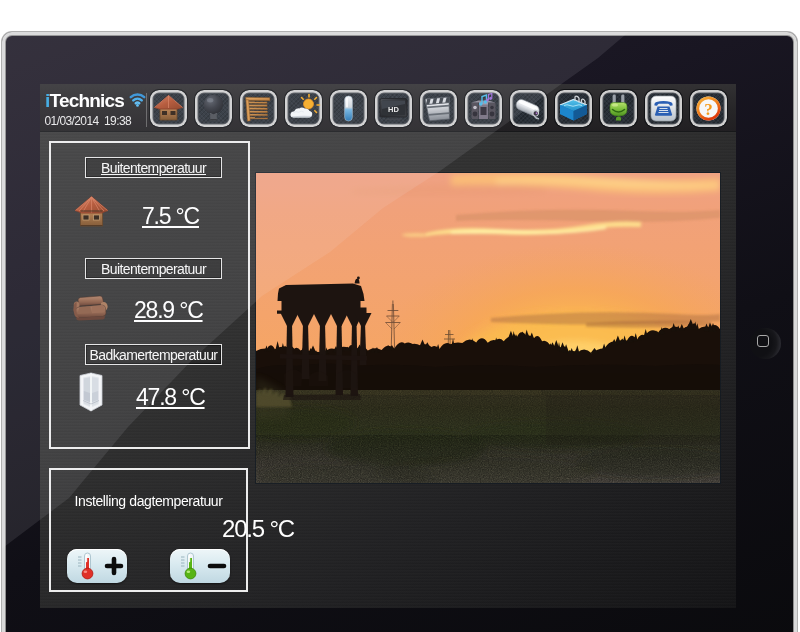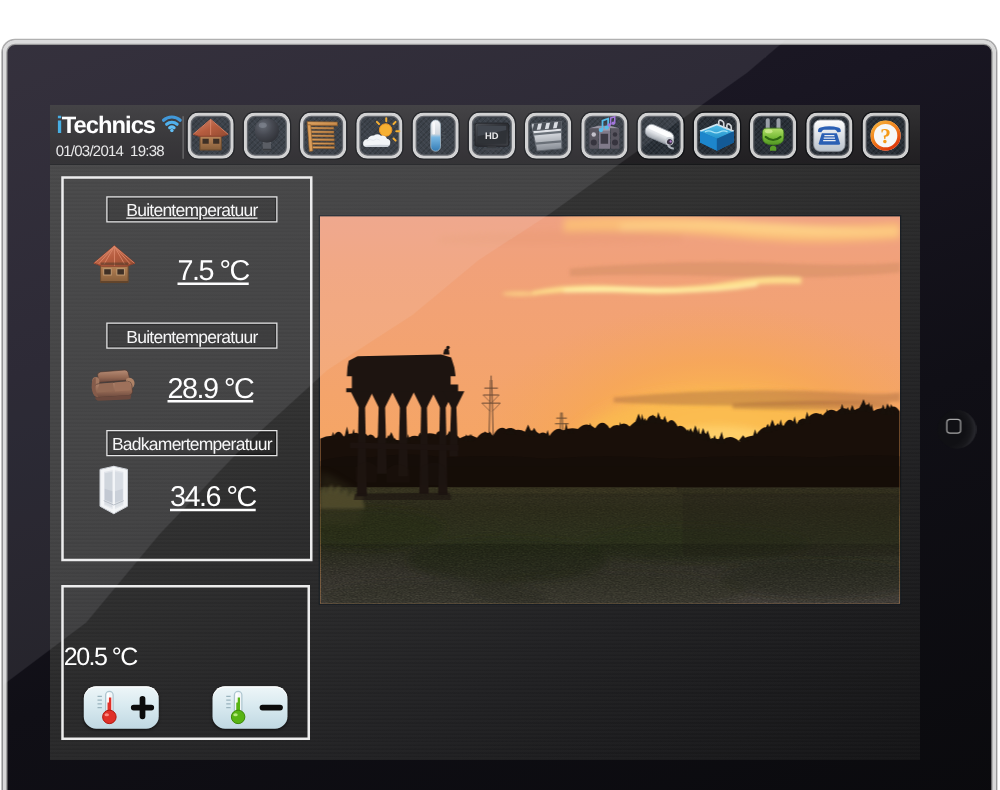--- a/index.html
+++ b/index.html
@@ -26,21 +26,21 @@
     box-shadow:inset 0 0 0 2.5px #cfcfcf, inset 0 0 0 3.5px #55585e, 0 0 0 1px #121316;}
   .ic svg{position:absolute;left:0;top:0;}
   .panel{position:absolute;border:2px solid #ececec;}
   #p1{left:9px;top:57px;width:197px;height:304px;}
   #p2{left:9px;top:384px;width:195px;height:120px;}
   .lbox{position:absolute;left:34px;width:135px;height:19.5px;border:1.5px solid #e4e4e4;
     box-shadow:inset 0 0 0 1px rgba(0,0,0,.45);background:rgba(0,0,0,.14);
     color:#f7f7f7;font-size:14px;letter-spacing:-0.6px;text-align:center;line-height:20px;}
   .tval{position:absolute;color:#fff;font-size:23px;letter-spacing:-1.2px;white-space:nowrap;text-decoration:underline;}
   #inst{position:absolute;left:0;width:100%;text-align:center;top:23px;color:#fff;font-size:14px;letter-spacing:-0.4px;}
-  #dayt{position:absolute;left:0;width:100%;text-align:left;top:45px;color:#fff;font-size:20px;letter-spacing:-1.2px;}
+  #dayt{position:absolute;left:0;width:100%;text-align:right;top:45px;color:#fff;font-size:24px;letter-spacing:-1.2px;padding-left:48px;}
   .tbtn{position:absolute;top:79px;width:60px;height:34px;border-radius:10px;
     background:linear-gradient(180deg,#eef6f8 0%,#d9eaf0 45%,#c0d8e2 100%);
     box-shadow:0 1px 2px rgba(0,0,0,.5), inset 0 1px 0 #fff;}
   #photo{position:absolute;left:216px;top:89px;width:464px;height:310px;box-shadow:0 0 0 1px rgba(16,24,34,0.65);}
   #glare{position:absolute;left:0;top:0;width:795px;height:621px;
     background:rgba(240,240,250,0.095);
     clip-path:polygon(-12px -14px, 643px -14px, 596px 26px, 558px 53px, 438px 139px, 381px 176px, 328px 220px, 260px 264px, 192px 326px, 126px 395px, 67px 466px, -2px 518px, -12px 518px);
     pointer-events:none;}
   #homebtn{position:absolute;left:748px;top:296px;width:31px;height:31px;border-radius:50%;
     background:radial-gradient(circle at 25% 48%, #101014 48%, #17171b 66%, #3c3c44 96%, #2c2c32 100%);}
@@ -287,21 +287,21 @@
 <circle cx="18.5" cy="18.5" r="10.7" fill="none" stroke="url(#qring)" stroke-width="2.7"></circle>
 <text x="18.5" y="24.5" font-family="Liberation Serif, serif" font-size="17" font-weight="bold" fill="#f59a18" text-anchor="middle">?</text>
 </svg>
         </div>
       <div class="panel" id="p1">
         <div class="lbox" style="top:13.5px;text-decoration:underline;">Buitentemperatuur</div>
         <div class="tval" style="left:91px;top:60px;">7.5 °C</div>
         <div class="lbox" style="top:114.5px;">Buitentemperatuur</div>
         <div class="tval" style="left:83px;top:153.5px;">28.9 °C</div>
         <div class="lbox" style="top:200.5px;text-align:center;">Badkamertemperatuur</div>
-        <div class="tval" style="left:85px;top:240.5px;">34.6 °C</div>
+        <div class="tval" style="left:85px;top:240.5px;">47.8 °C</div>
         <svg width="37" height="36" viewBox="0 0 37 36" style="position:absolute;left:22px;top:51px;">
 <path d="M7.5 16 L29.5 16 L29.5 32 L7.5 32 Z" fill="url(#wallg)" stroke="#5e3a18" stroke-width="0.8"></path>
 <path d="M2 16.5 L18.5 2.5 L35 16.5 L28.5 19 L8.5 19 Z" fill="url(#roofg)" stroke="#7e2f18" stroke-width="0.8"></path>
 <path d="M18.5 3 L2.5 16.5 M18.5 3 L34.5 16.5 M18.5 3 L18.6 18.5 M18.5 3 L10.2 17.5 M18.5 3 L26.8 17.5 M18.5 3 L6 17 M18.5 3 L31 17" stroke="#d97d5c" stroke-width="0.7" fill="none"></path>
 <path d="M7.5 16 L29.5 16 L29.5 18 L7.5 18 Z" fill="#3a2412" opacity="0.5"></path>
 <rect x="10" y="21" width="6" height="5" fill="#2c1c10" stroke="#c59a6a" stroke-width="0.7"></rect>
 <rect x="20.5" y="21" width="6" height="5" fill="#2c1c10" stroke="#c59a6a" stroke-width="0.7"></rect>
 <path d="M7.5 31 L29.5 31 L29.5 32 L7.5 32 Z" fill="#472a12"></path>
 </svg>
 <svg width="40" height="27" viewBox="0 0 40 27" style="position:absolute;left:20px;top:151px;">
@@ -321,20 +321,21 @@
 <path d="M15 6.3 L21.2 7.5 L21.2 32.4 L15 35 Z" fill="#d6dbe2"></path>
 <path d="M6.8 20 L13 22 L13 35 L6.8 32.4 Z" fill="#b9c1ca" opacity="0.8"></path>
 <path d="M15 22 L21.2 20 L21.2 32.4 L15 35 Z" fill="#c2c9d2" opacity="0.8"></path>
 <path d="M6 28.5 L14 31.5 L22 28.5 L22 33 L14 36.5 L6 33 Z" fill="#e8ebee" opacity="0.6"></path>
 <path d="M13.6 2.2 L13.6 39.6 M14.4 2.2 L14.4 39.6" stroke="#f8fafb" stroke-width="0.8"></path>
 <path d="M5.6 5 L5.6 33.8 M22.4 5 L22.4 33.8" stroke="#f4f6f8" stroke-width="1.2"></path>
 <path d="M6 29.5 L14 33 L22 29.5" stroke="#aab2bc" stroke-width="0.7" fill="none"></path>
 </svg>
       </div>
       <div class="panel" id="p2">
+        <div id="inst">Instelling dagtemperatuur</div>
         <div id="dayt">20.5 °C</div>
         <div class="tbtn" style="left:16px;">
             <svg width="34" height="32" viewBox="0 0 34 32" style="position:absolute;left:5px;top:1px;">
 <g stroke="#9ab4be" stroke-width="1">
                 <path d="M6 7 L9.5 7 M6 10 L9.5 10 M6 13 L9.5 13 M6 16 L9.5 16"></path>
               </g>
 <rect x="12.5" y="3" width="6" height="18" rx="3" fill="#f2f6f8" stroke="#aec6d0" stroke-width="1"></rect>
 <rect x="14" y="8" width="3" height="13" fill="#e03028"></rect>
 <circle cx="15.5" cy="23.5" r="5.4" fill="#e03028"></circle>
 <circle cx="15.5" cy="23.5" r="5.4" fill="none" stroke="#b01810" stroke-width="0.8"></circle>

